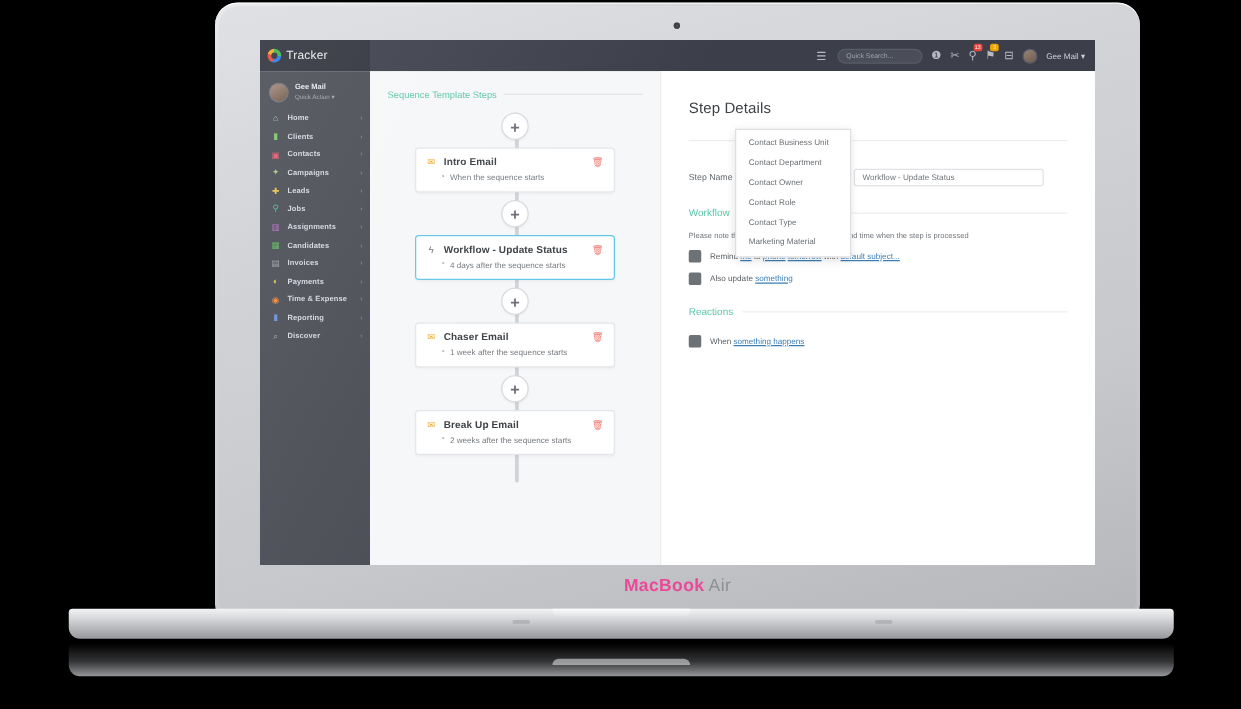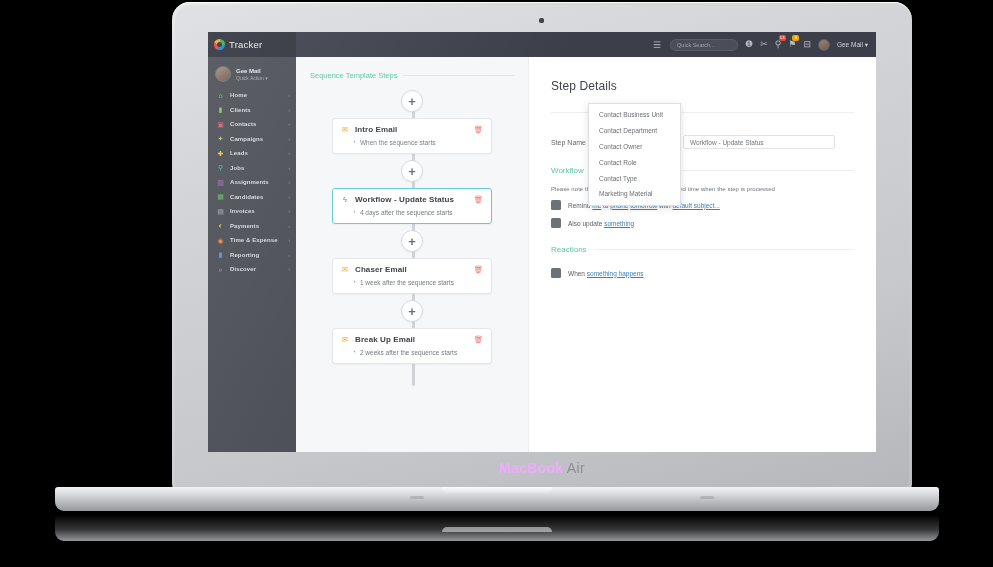--- a/index.html
+++ b/index.html
@@ -58,21 +58,21 @@
   
   #laptop-label {
     position: absolute;
     left: 208px; top: 460px;
     width: 668px; height: 26px;
     text-align: center;
     font-size: 14px;
     color: #8d8f93;
     letter-spacing: .3px;
   }
-  #laptop-label .bold { font-weight: bold; color: #f0abfc; }
+  #laptop-label .bold { font-weight: bold; color: #ec4899; }
 
   
   #laptop-base {
     position: absolute;
     left: 55px; top: 487px;
     width: 884px; height: 24px;
     background: linear-gradient(180deg, #f2f3f4 0%, #d9dadd 30%, #b9bbbf 62%, #96989c 100%);
     border-radius: 3px 3px 9px 9px;
   }
   #laptop-base-notch {

